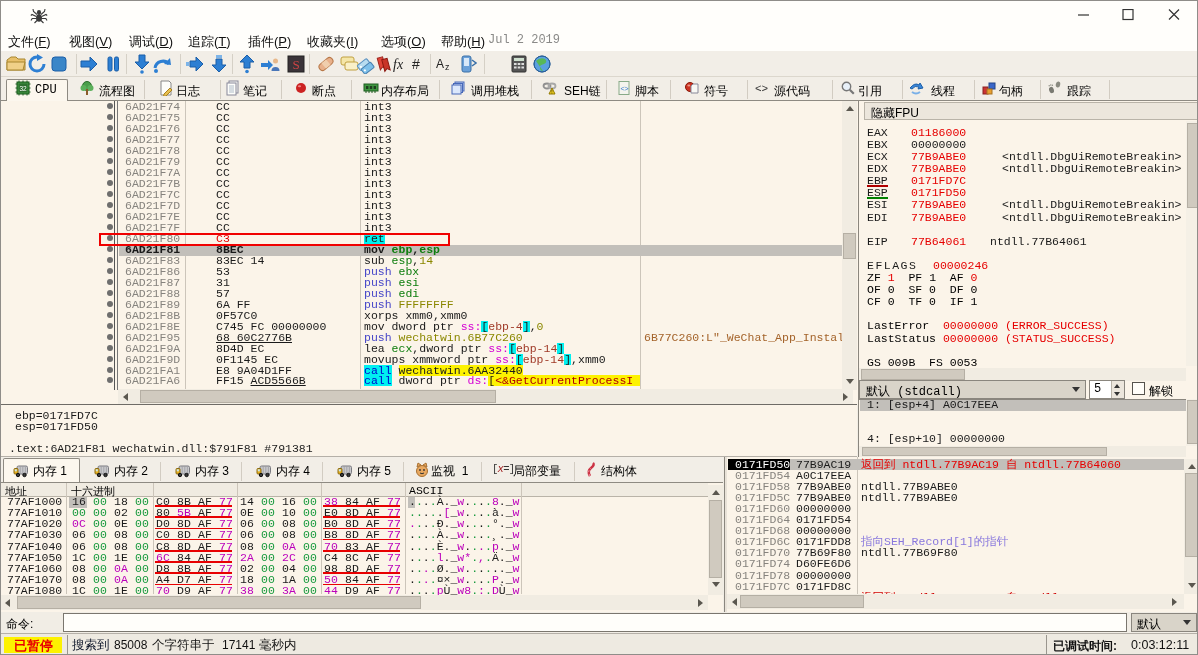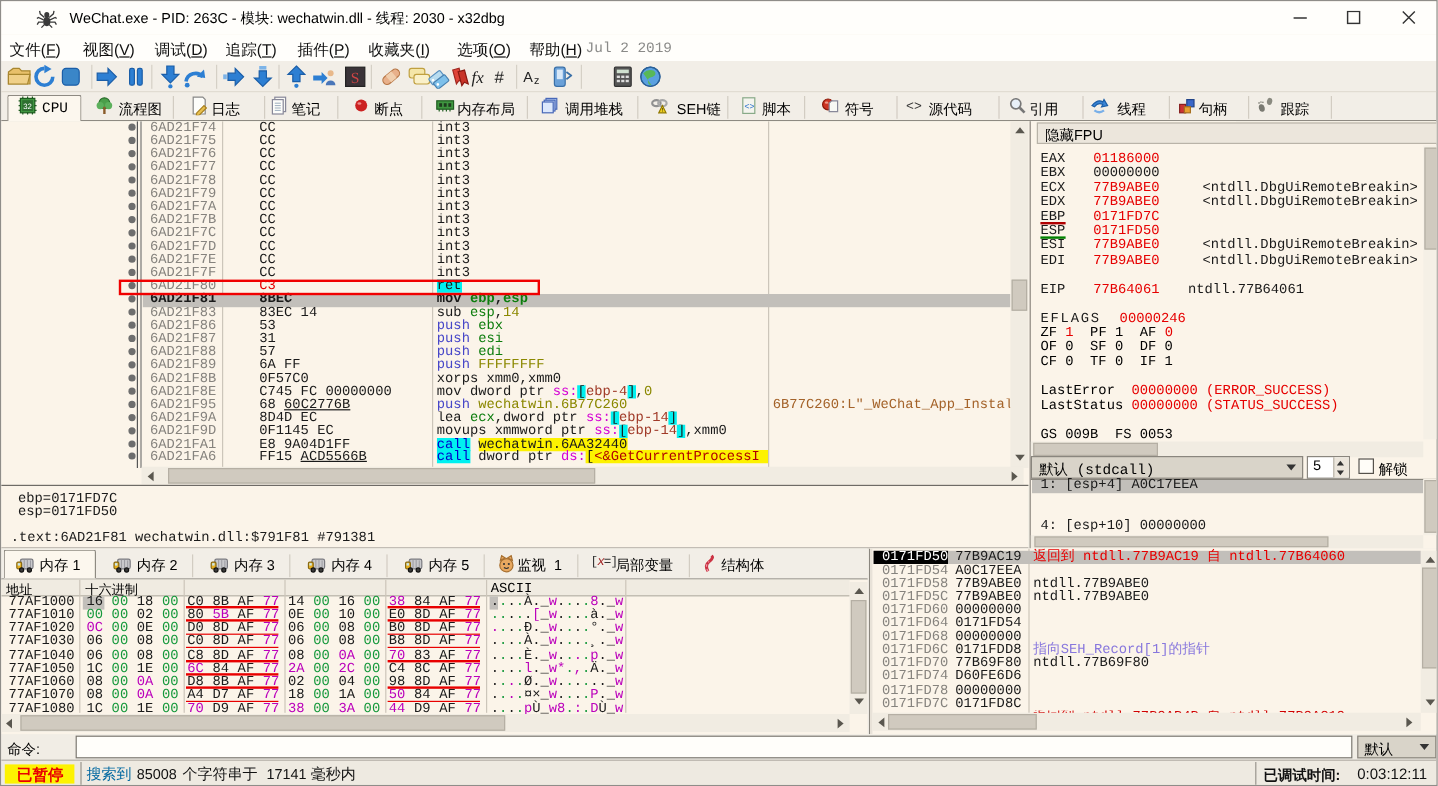--- a/index.html
+++ b/index.html
@@ -38,21 +38,20 @@
 .blk{color:#1a1a1a}
 </style></head><body>
 <div class="abs titlebar">
 <svg class="abs" style="left:29px;top:6px" width="18" height="17" viewBox="0 0 18 17">
       <ellipse cx="9" cy="11" rx="3" ry="3.8" fill="#3a3a3a"></ellipse>
       <ellipse cx="9" cy="5.5" rx="2.1" ry="2.4" fill="#3a3a3a"></ellipse>
       <g stroke="#3a3a3a" stroke-width="1.1" fill="none">
         <path d="M7 7.5 L3.5 4.5 L3 2 M6.3 9.5 L2 7.5 L0.8 8.5 M6.3 11.5 L2.2 11.5 L1 13.5 M7 13.5 L4.5 16 M11 7.5 L14.5 4.5 L15 2 M11.7 9.5 L16 7.5 L17.2 8.5 M11.7 11.5 L15.8 11.5 L17 13.5 M11 13.5 L13.5 16"></path>
       </g>
     </svg>
-<span class="abs" style="left:57px;top:6px;font-size:12px;color:#000">WeChat.exe - PID: 263C - 模块: wechatwin.dll - 线程: 2030 - x32dbg</span>
 <svg class="abs" style="left:1072px;top:8px" width="110" height="12" viewBox="0 0 110 12">
       <path d="M5 6 h11" stroke="#333" stroke-width="1.2"></path>
       <rect x="50" y="0.5" width="10" height="10" stroke="#333" stroke-width="1.2" fill="none"></rect>
       <path d="M96 0.5 l10 10 M106 0.5 l-10 10" stroke="#333" stroke-width="1.2"></path>
     </svg>
 </div>
 <div class="abs menubar">
 <span class="mi" style="left:7px">文件(<u>F</u>)</span>
 <span class="mi" style="left:68px">视图(<u>V</u>)</span>
 <span class="mi" style="left:128px">调试(<u>D</u>)</span>
@@ -384,21 +383,21 @@
 <div class="dot" style="left:106px;top:210.6px"></div>
 <div class="row mono" style="left:124px;top:208.6px;color:#86837e">6AD21F8B</div>
 <div class="row mono blk" style="left:215px;top:208.6px;">0F57C0</div>
 <div class="row mono blk" style="left:363px;top:208.6px;width:276px;overflow:hidden">xorps xmm0,xmm0</div>
 <div class="dot" style="left:106px;top:221.6px"></div>
 <div class="row mono" style="left:124px;top:219.6px;color:#86837e">6AD21F8E</div>
 <div class="row mono blk" style="left:215px;top:219.6px;">C745 FC 00000000</div>
 <div class="row mono blk" style="left:363px;top:219.6px;width:276px;overflow:hidden">mov dword ptr <span class="mg">ss:</span><span class="cybg">[</span><span class="mar">ebp-4</span><span class="cybg">]</span>,<span class="oli">0</span></div>
 <div class="dot" style="left:106px;top:232.6px"></div>
 <div class="row mono" style="left:124px;top:230.6px;color:#86837e">6AD21F95</div>
-<div class="row mono blk" style="left:215px;top:230.6px;">68 <u>60C2776B</u></div>
+<div class="row mono blk" style="left:215px;top:230.6px;text-decoration:underline;">68 <u>60C2776B</u></div>
 <div class="row mono blk" style="left:363px;top:230.6px;width:276px;overflow:hidden"><span class="pb">push</span> <span class="oli">wechatwin.6B77C260</span></div>
 <div class="row mono cmt" style="left:643px;top:230.6px;width:198px;overflow:hidden">6B77C260:L"_WeChat_App_Instal</div>
 <div class="dot" style="left:106px;top:243.5px"></div>
 <div class="row mono" style="left:124px;top:241.5px;color:#86837e">6AD21F9A</div>
 <div class="row mono blk" style="left:215px;top:241.5px;">8D4D EC</div>
 <div class="row mono blk" style="left:363px;top:241.5px;width:276px;overflow:hidden">lea <span class="grn">ecx</span>,dword ptr <span class="mg">ss:</span><span class="cybg">[</span><span class="mar">ebp-14</span><span class="cybg">]</span></div>
 <div class="dot" style="left:106px;top:254.5px"></div>
 <div class="row mono" style="left:124px;top:252.5px;color:#86837e">6AD21F9D</div>
 <div class="row mono blk" style="left:215px;top:252.5px;">0F1145 EC</div>
 <div class="row mono blk" style="left:363px;top:252.5px;width:276px;overflow:hidden">movups xmmword ptr <span class="mg">ss:</span><span class="cybg">[</span><span class="mar">ebp-14</span><span class="cybg">]</span>,xmm0</div>
@@ -805,20 +804,20 @@
 <span class="abs" style="left:5px;top:4px;font-size:12px">命令:</span>
 <div class="abs" style="left:62px;top:1px;width:1064px;height:19px;background:#fffefa;border:1px solid #7a766e"></div>
 <div class="abs combo" style="left:1130px;top:1px;width:66px;height:19px"></div>
 <span class="abs" style="left:1136px;top:4px;font-size:12px">默认</span>
 <div class="arr" style="left:1182px;top:8px;border-left:4px solid transparent;border-right:4px solid transparent;border-top:5px solid #333"></div>
 </div>
 <div class="abs" style="left:0;top:632px;width:1196px;height:22px;background:#eeeae1;border-top:1px solid #b5b0a8">
 <div class="abs" style="left:3px;top:3px;width:58px;height:16px;background:#fdf200"></div>
 <span class="abs" style="left:13px;top:3px;font-size:13px;color:#e80000;font-weight:bold">已暂停</span>
 <div class="abs" style="left:66px;top:1px;width:1px;height:20px;background:#9a968e"></div>
-<span class="abs" style="left:71px;top:3px;font-size:12.5px;color:#0369a1">搜索到</span>
+<span class="abs" style="left:71px;top:3px;font-size:12.5px;color:#0f172a">搜索到</span>
 <span class="abs" style="left:113px;top:4px;font-size:12px;color:#111">85008</span>
 <span class="abs" style="left:151px;top:3px;font-size:12.5px;color:#111">个字符串于</span>
 <span class="abs" style="left:221px;top:4px;font-size:12px;color:#111">17141</span>
 <span class="abs" style="left:258px;top:3px;font-size:12.5px;color:#111">毫秒内</span>
 <div class="abs" style="left:1045px;top:1px;width:1px;height:20px;background:#9a968e"></div>
 <span class="abs" style="left:1052px;top:4px;font-size:12px;color:#111;font-weight:bold">已调试时间:</span>
 <span class="abs" style="left:1130px;top:4px;font-size:12.5px;color:#111">0:03:12:11</span>
 </div>
 </body></html>

